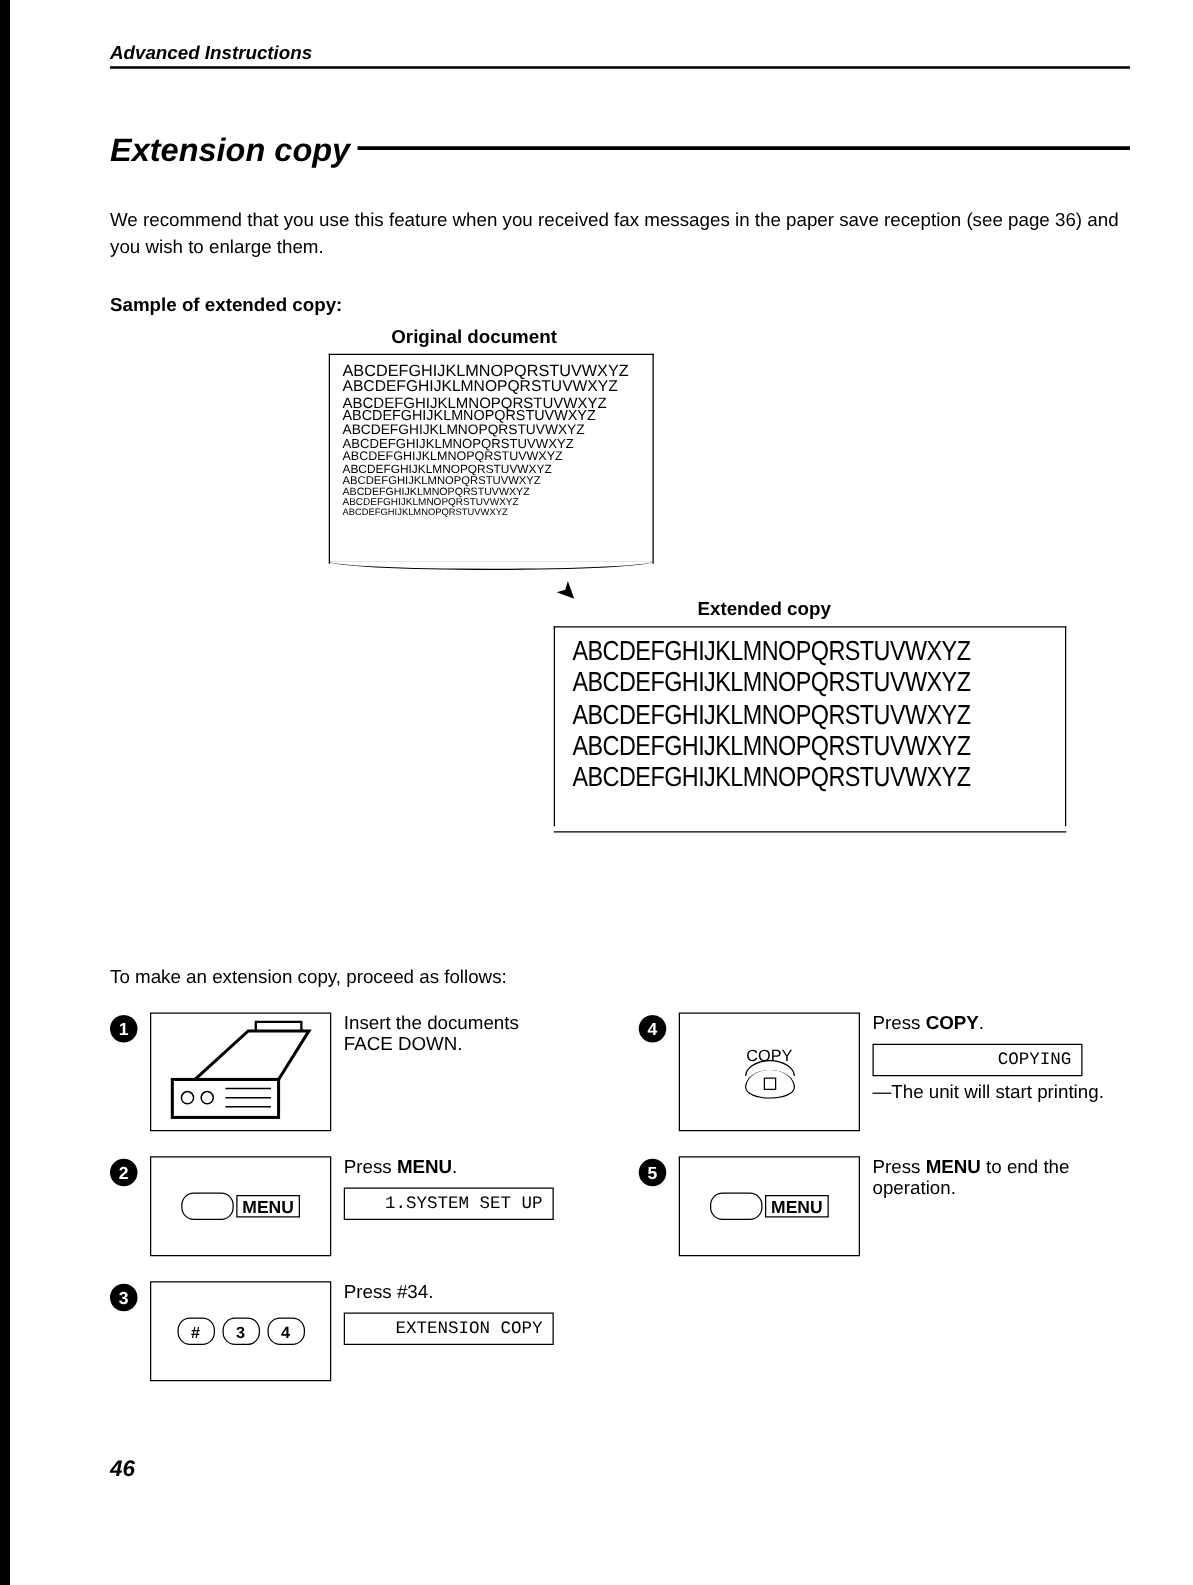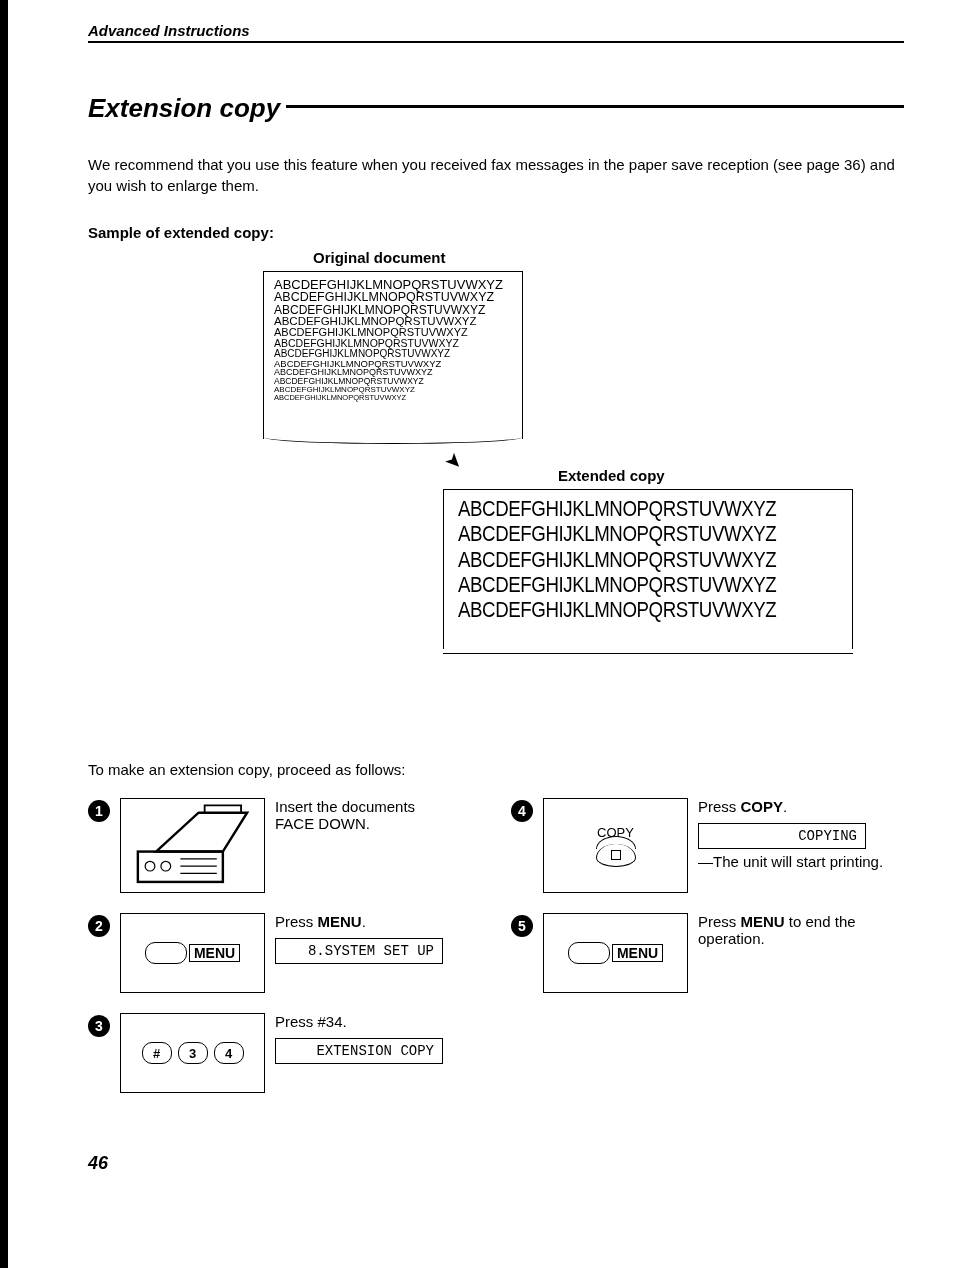--- a/index.html
+++ b/index.html
@@ -4,21 +4,21 @@
 <style>
   body {
     margin: 0;
     padding: 0;
     background: #fff;
     font-family: Arial, Helvetica, sans-serif;
     color: #000;
     width: 954px;
   }
   .page {
-    padding: 22px 50px 30px 80px;
+    padding: 34px 50px 30px 80px;
     box-sizing: border-box;
     width: 954px;
     position: relative;
     border-left: 8px solid #000;
     min-height: 1268px;
   }
   .header-bar {
     font-style: italic;
     font-weight: bold;
     font-size: 15px;
@@ -332,21 +332,21 @@
       <div class="step">
         <div class="step-num">2</div>
         <div class="step-visual">
           <div class="menu-combo">
             <span class="oval-btn"></span>
             <span class="boxed-label">MENU</span>
           </div>
         </div>
         <div class="step-desc">
           <span>Press </span><b>MENU</b><span>.</span>
-          <div class="lcd">8.SYSTEM SET UP</div>
+          <div class="lcd">1.SYSTEM SET UP</div>
         </div>
       </div>
 
       <div class="step">
         <div class="step-num">3</div>
         <div class="step-visual">
           <div style="display:flex;gap:6px;">
             <span class="key-btn">#</span>
             <span class="key-btn">3</span>
             <span class="key-btn">4</span>

